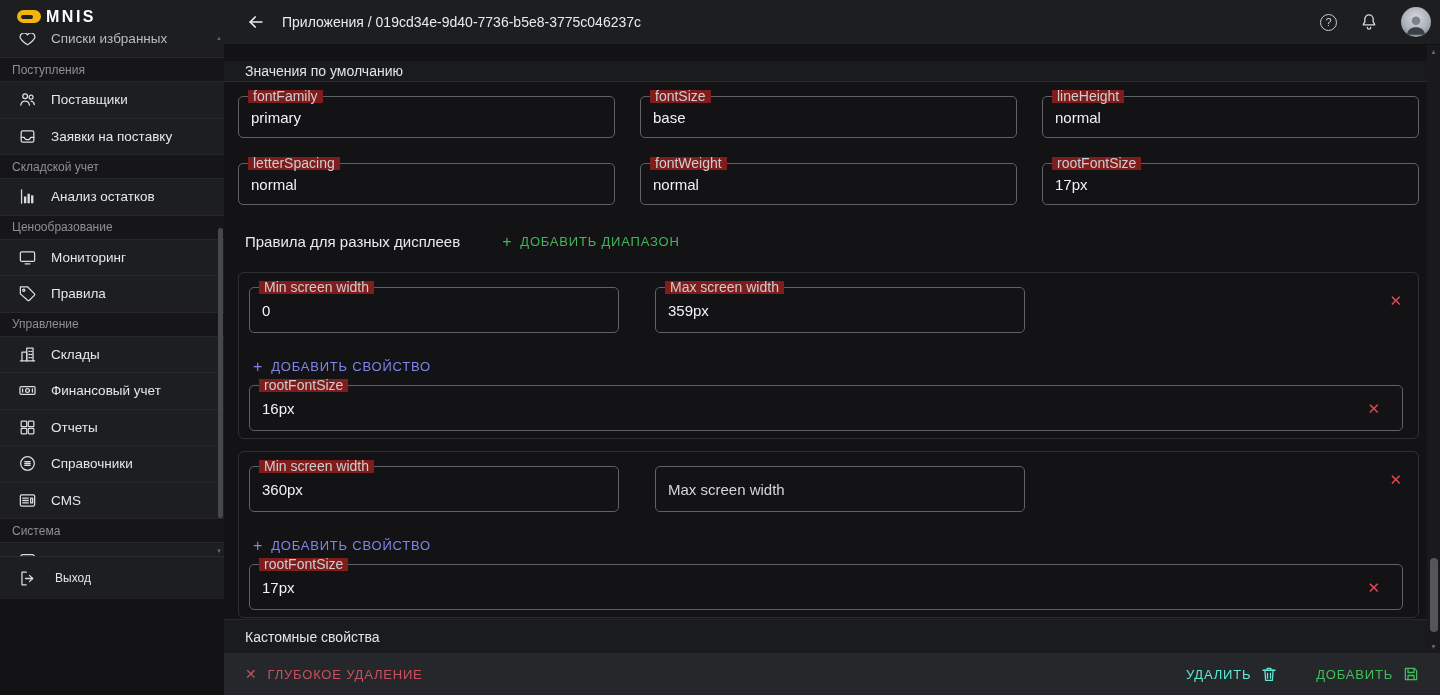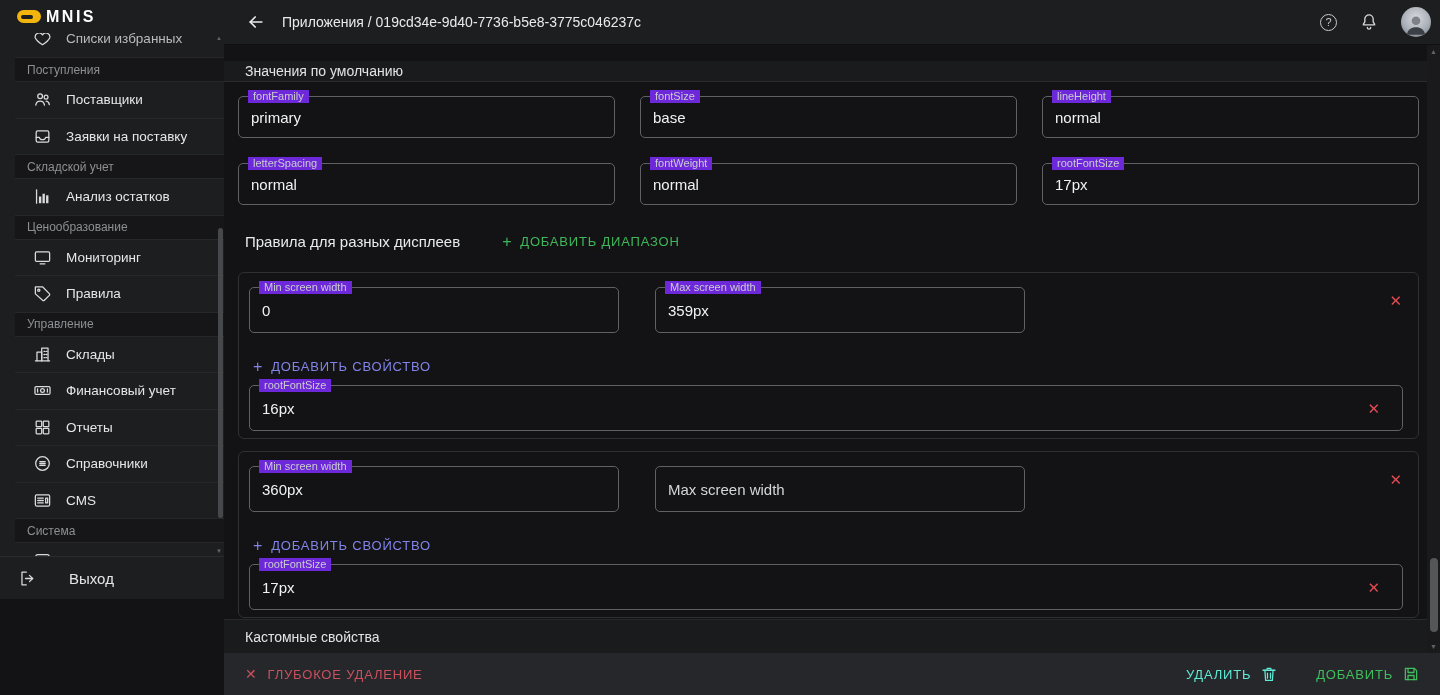--- a/index.html
+++ b/index.html
@@ -8,33 +8,33 @@
   body { position:relative; color:#e6e8ea; }
 
   
   .sidebar { position:absolute; left:0; top:0; width:224px; height:599px;
     background:#1d1e20; display:flex; flex-direction:column; z-index:3; }
   .logo-row { flex:0 0 33px; display:flex; align-items:center; padding-left:17px; gap:5px; }
   .logo-o { position:relative; width:24px; height:13px; background:#f2b50d; border-radius:7px; }
   .logo-o::after { content:""; position:absolute; left:4px; top:4.5px; width:12px; height:4px;
     background:#1d1e20; border-radius:2px; }
   .logo-rest { color:#ffffff; font-weight:800; font-size:16px; letter-spacing:2.5px; }
-  .menu { flex:1 1 auto; overflow:hidden; position:relative;margin-left:15px; }
+  .menu { flex:1 1 auto; overflow:hidden; position:relative; }
   .partial-clip { height:24px; overflow:hidden; }
   .partial-clip .nav-item { height:36px; margin-top:-13px; border-top:none; color:#b9bbbe; }
   .nav-item { height:36.5px; display:flex; align-items:center; gap:14px; padding:0 17px;
     border-top:1px solid #26272a; font-size:13.5px; color:#e4e6e8; cursor:pointer; }
   .nav-item:first-child { border-top:none; }
   .nav-section { height:24px; display:flex; align-items:center; padding:0 12px;
     background:#161618; color:#8d8f93; font-size:12px; border-top:1px solid #26272a; }
   .nicon { width:20px; height:20px; display:flex; align-items:center; justify-content:center;
     color:#d9dbde; flex:0 0 20px; }
   .nicon svg { width:19px; height:19px; }
   .logout-row { flex:0 0 43px; border-top:1px solid #2a2b2e; display:flex; align-items:center;
-    gap:32px; padding:0 17px; font-size:15px; color:#e4e6e8; cursor:pointer; }
+    gap:18px; padding:0 17px; font-size:12px; color:#e4e6e8; cursor:pointer; }
   .side-thumb { position:absolute; right:1px; top:195px; width:5px; height:290px;
     background:#46484c; border-radius:3px; }
   .side-arrow { position:absolute; right:2px; color:#64666a; font-size:6px; line-height:6px; }
 
   
   .topbar { position:absolute; left:224px; top:0; width:1216px; height:45px; background:#1d1e20;
     display:flex; align-items:center; border-bottom:1px solid #101012; z-index:2; }
   .back-btn { margin-left:21px; width:22px; height:22px; display:flex; align-items:center;
     justify-content:center; color:#eceef0; cursor:pointer; }
   .breadcrumb { margin-left:15px; font-size:14px; color:#e8eaec; }
@@ -49,22 +49,22 @@
 
   
   .main { position:absolute; left:224px; top:45px; width:1216px; height:650px;
     background:#131315; overflow:hidden; }
   .section-bar { height:21px; background:#1a1b1d; border-bottom:1px solid #2a2b2e;
     display:flex; align-items:center; padding-left:21px; font-size:14px; color:#e2e4e6;margin-top:16px; }
   .defaults-grid { display:grid; grid-template-columns:377px 377px 377px;
     column-gap:25px; row-gap:25px; padding:14px 0 0 14px; }
   .mfield { position:relative; border:1px solid #606165; border-radius:5px; height:42px;
     display:flex; align-items:center; background:transparent; }
-  .mlabel { position:absolute; top:-7px; left:9px; font-size:11px; color:#cbcdd1;
-    background:#6d28d9; padding:0 5px; line-height:13px; white-space:nowrap; }
+  .mlabel { position:absolute; top:-7px; left:9px; font-size:14px; color:#cbcdd1;
+    background:#7f1d1d; padding:0 5px; line-height:13px; white-space:nowrap; }
   .mfield input { background:transparent; border:none; outline:none; color:#f0f2f4;
     font-size:15px; padding:0 12px; width:100%; font-family:inherit; }
   .mfield input::placeholder { color:#d4d6da; opacity:1; }
 
   .rules-head { display:flex; align-items:center; margin:28px 0 0 21px; gap:42px; }
   .rules-title { font-size:15px; color:#e8eaec; }
   .txt-btn { display:flex; align-items:center; gap:8px; font-size:13px; letter-spacing:.8px;
     font-weight:500; cursor:pointer; }
   .txt-btn .plus { font-size:16px; font-weight:400; line-height:14px; }
   .green { color:#3fb75a; }

